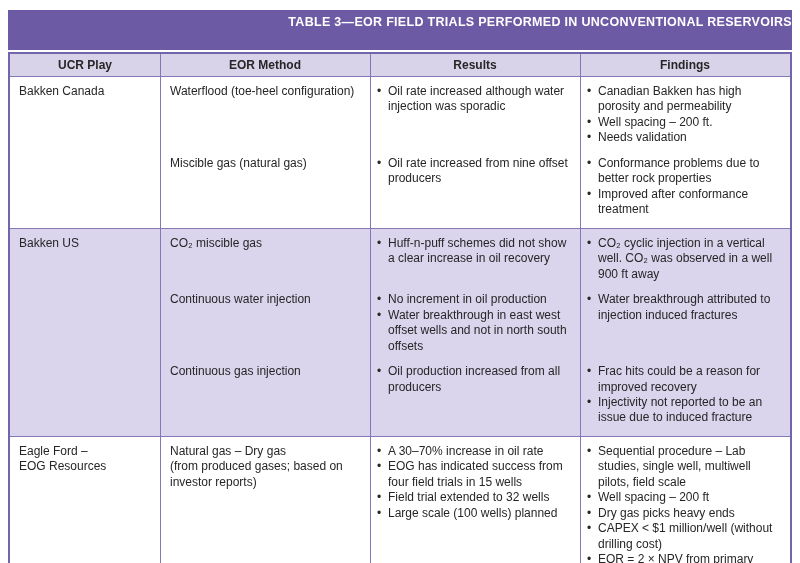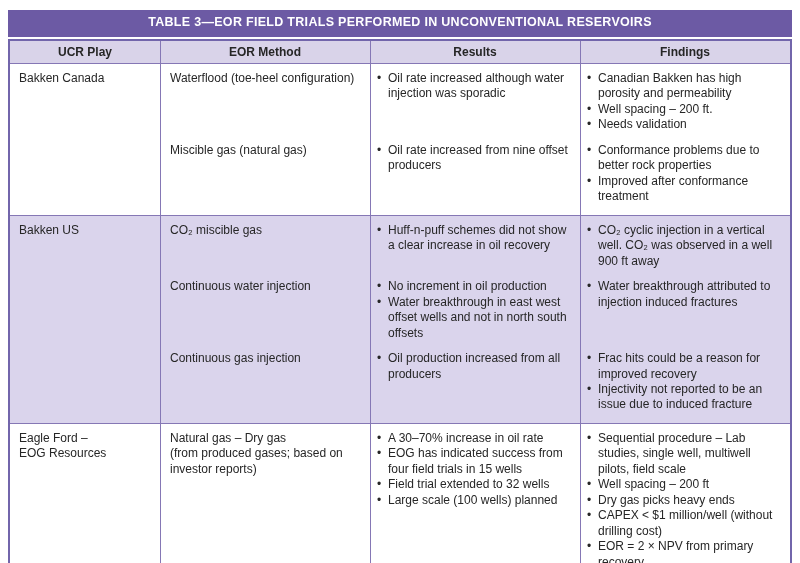--- a/index.html
+++ b/index.html
@@ -1,24 +1,24 @@
 <!DOCTYPE html>
 <html style="--title-bg: #6c5aa4; --header-bg: #d9d3e9; --alt-row-bg: #dad4ec; --border: #8577b5; --border-strong: #7265ab;"><head>
 <meta charset="utf-8">
 <style>
   * { box-sizing: border-box; margin: 0; padding: 0; }
   html, body { width: 800px; height: 563px; background: #ffffff;
     font-family: "Liberation Sans", sans-serif; color: #262626; }
   .wrap { position: absolute; left: 8px; top: 10px; width: 784px; }
 
   .title-strip {
-    height: 27px; line-height: 24px;
+    height: 40px; line-height: 24px;
     background: var(--title-bg, #6c5aa4);
     color: #ffffff; font-size: 12.5px; font-weight: bold;
-    text-align: center; letter-spacing: 0.3px;
+    text-align: right; letter-spacing: 0.3px;
   }
 
   .table-box { margin-top: 2px; border: 2px solid var(--border-strong, #7265ab); background: #fff; }
 
   .grid-cols {
     display: grid;
     grid-template-columns: 150px 210px 210px 1fr;
     position: relative;
   }
   

